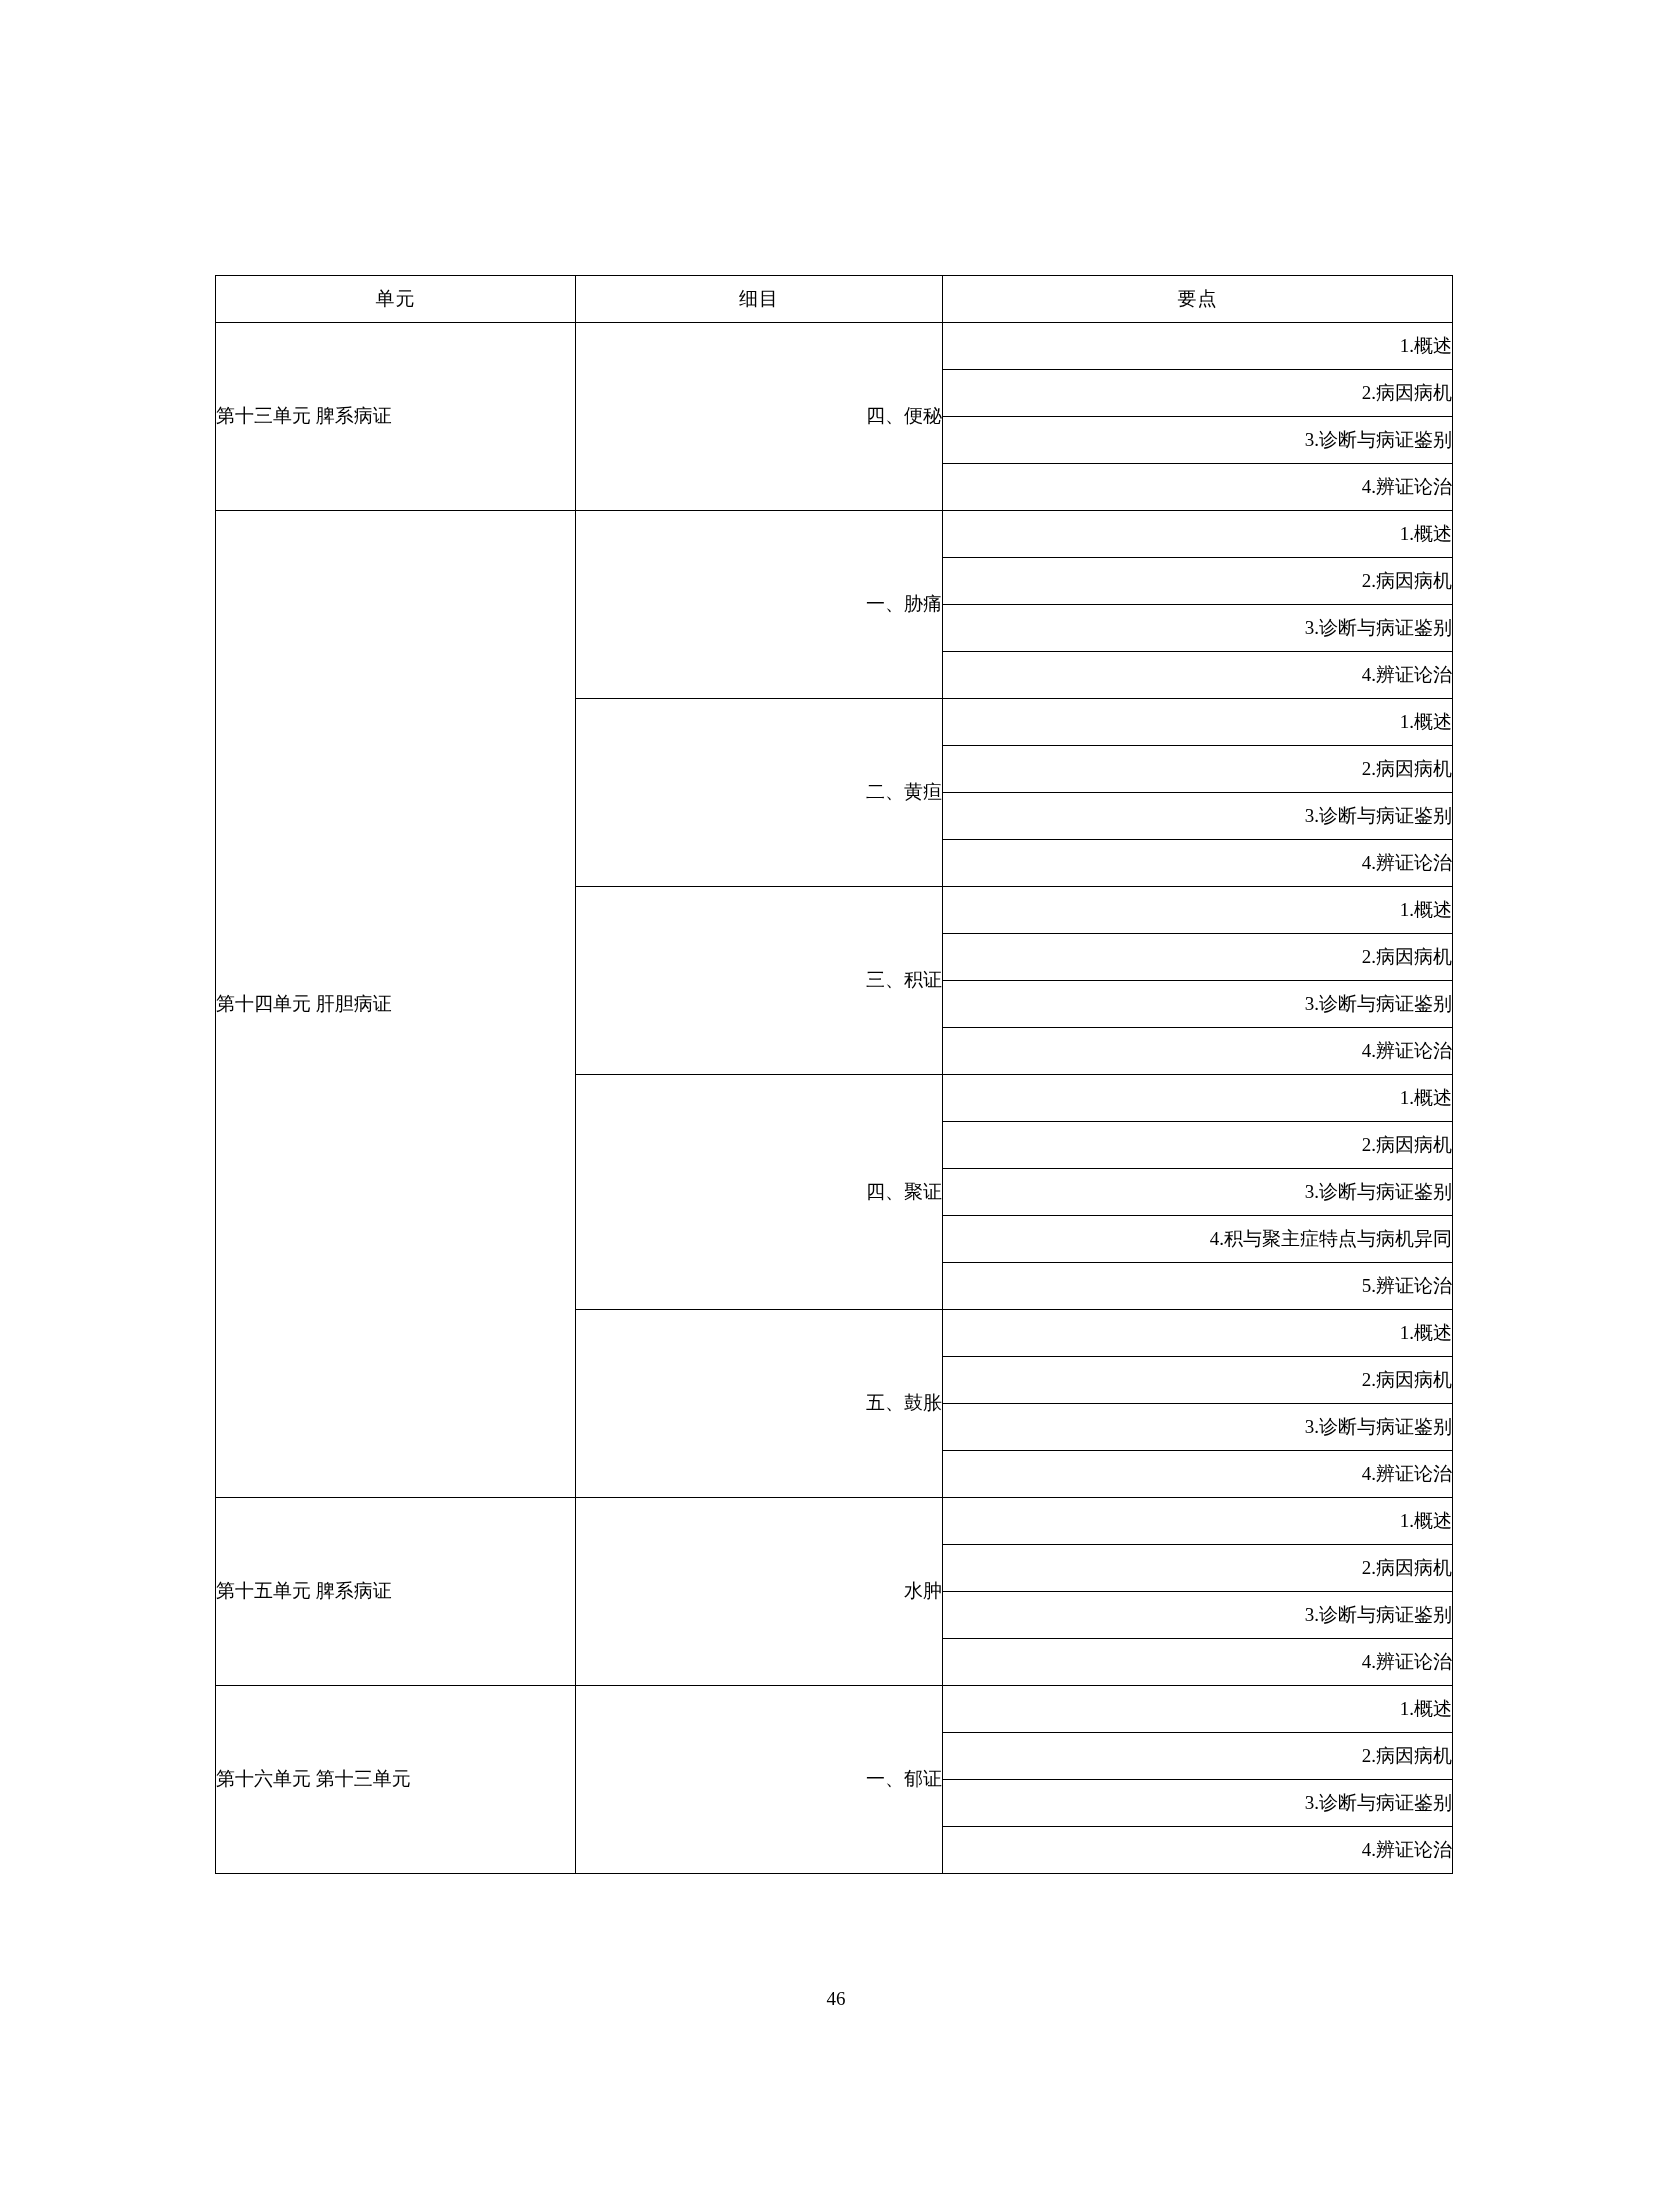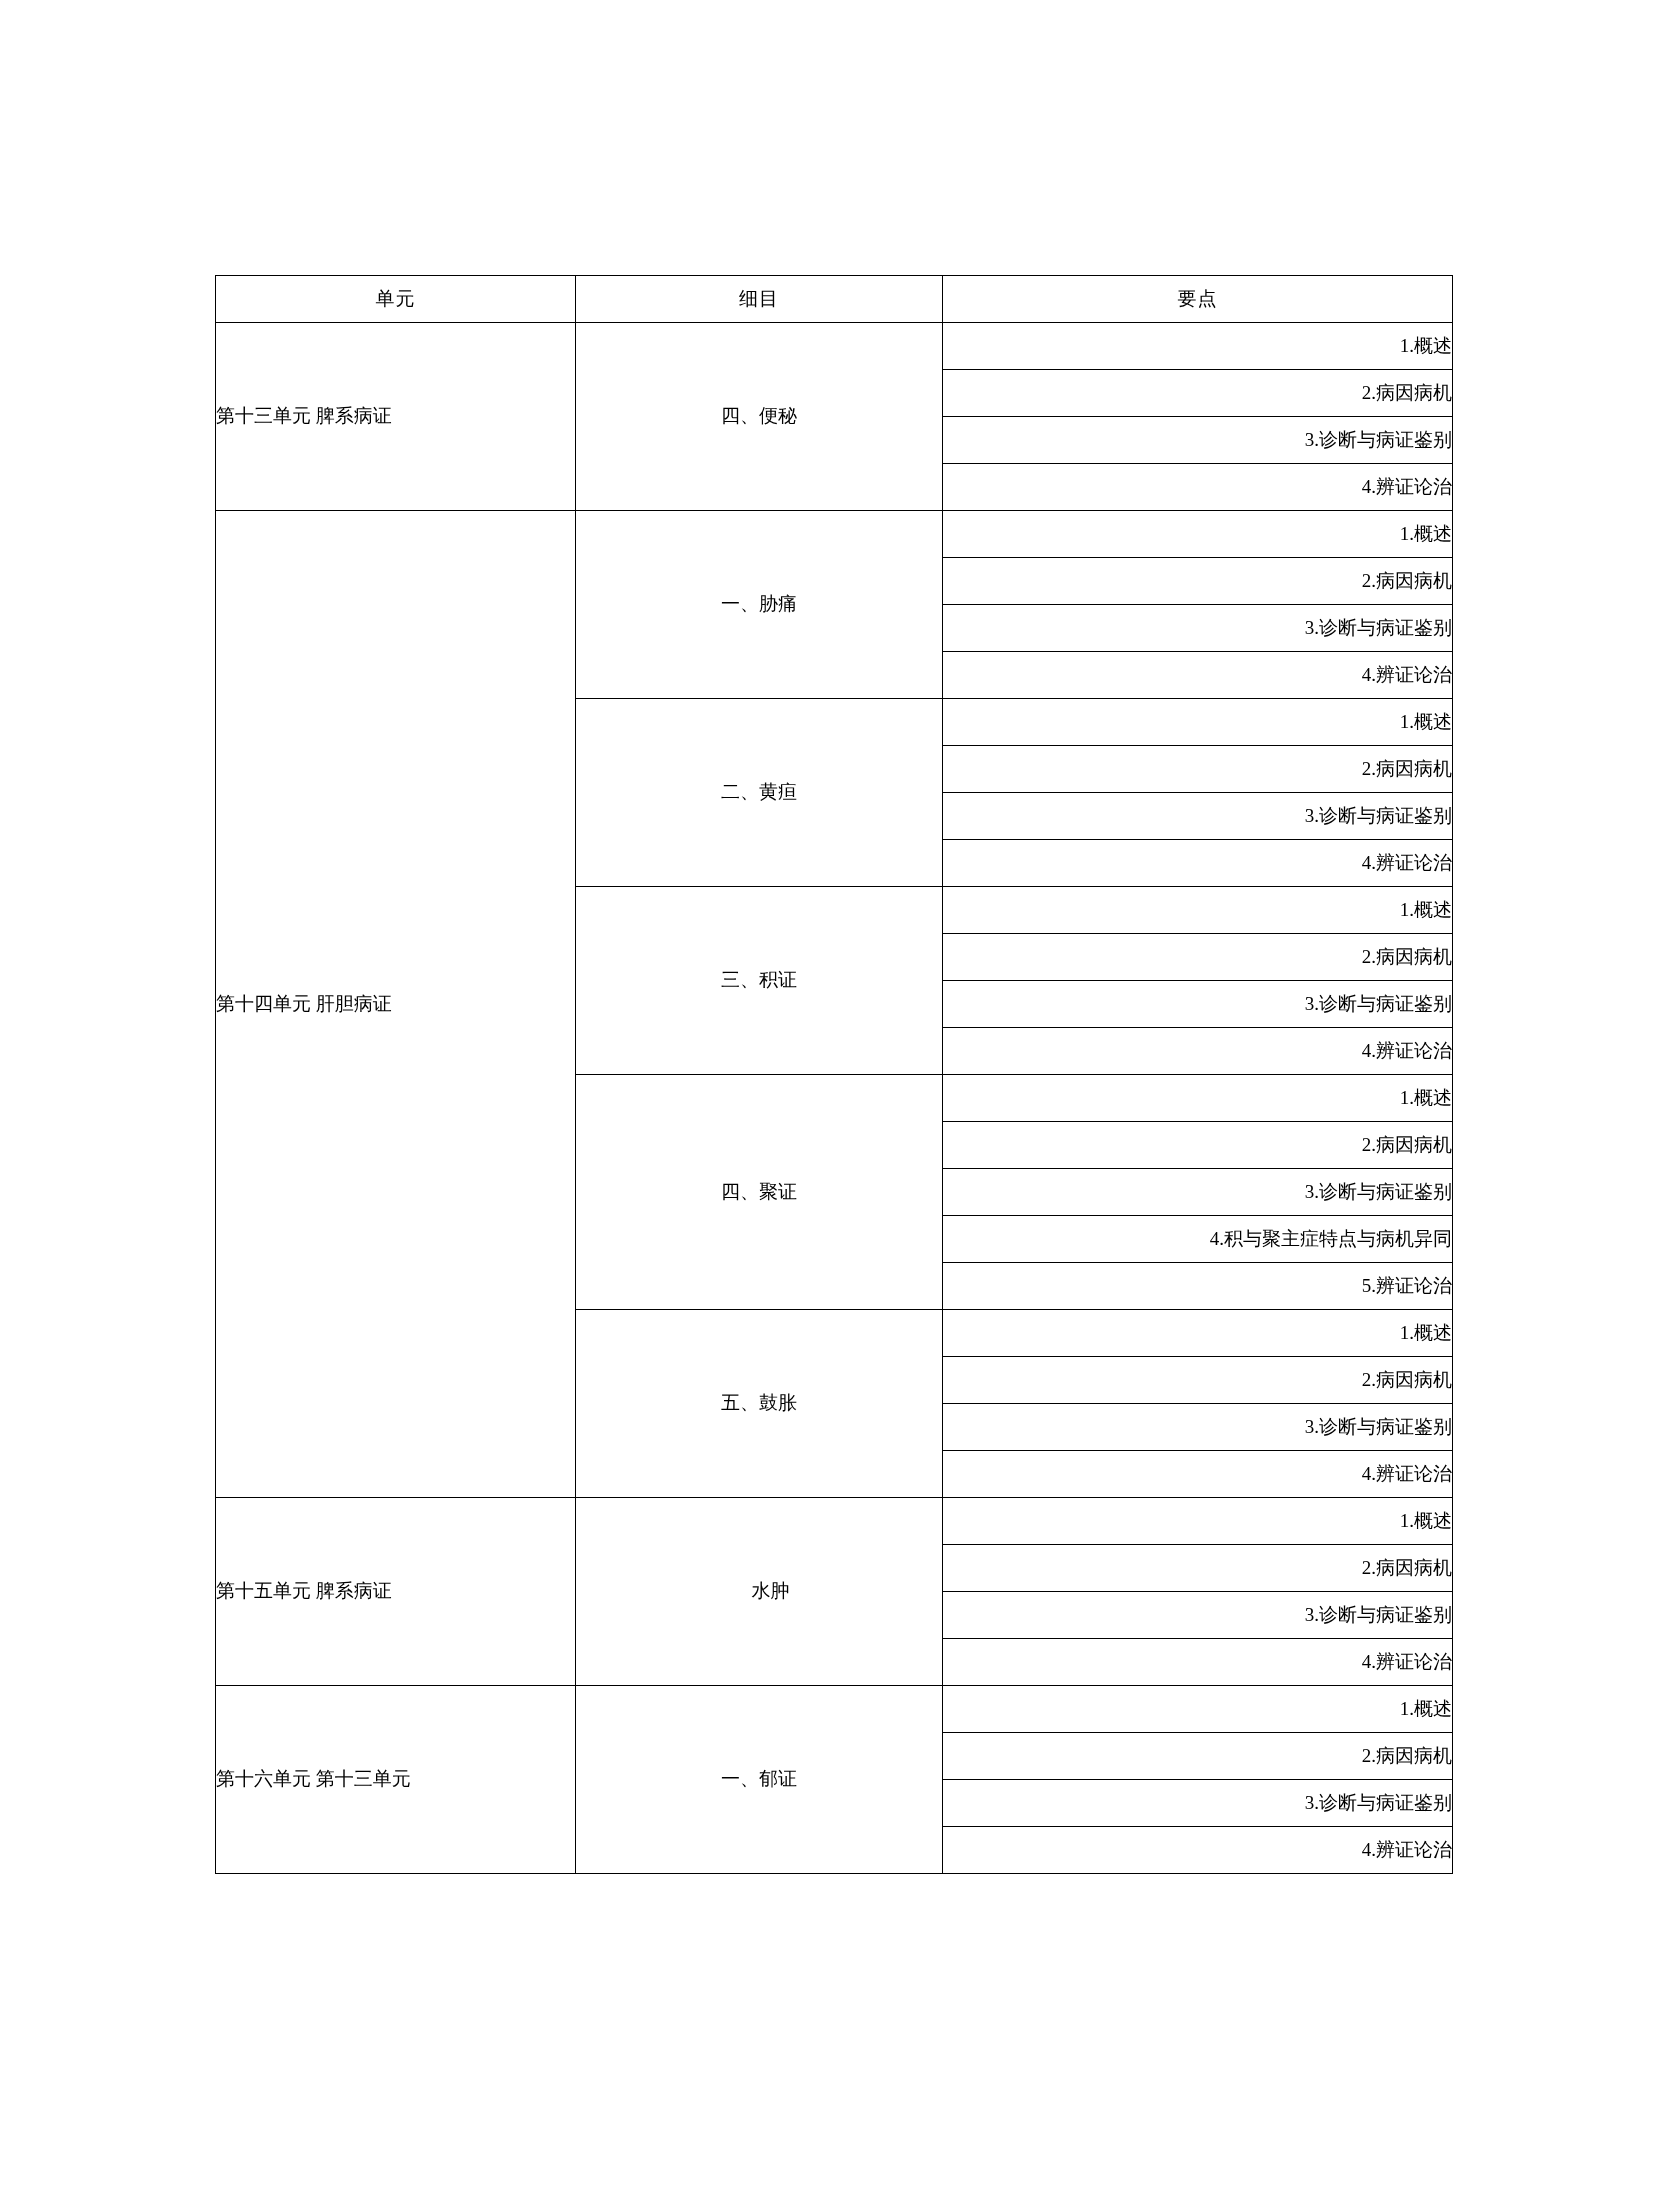--- a/index.html
+++ b/index.html
@@ -52,21 +52,21 @@
     letter-spacing: 1px;
   }
   .unit-cell {
     padding-left: 19px;
     text-align: left;
     font-size: 19px;
     margin-top: 40px;
   }
   .detail-cell {
     padding-left: 55px;
-    text-align: center;
+    text-align: right;
     font-size: 19px;
   }
   .detail-cell.noindent {
     padding-left: 23px;
   }
   .point-cell {
     padding-left: 13.4px;
     text-align: right;
     height: 46px;
     font-size: 19px;
@@ -205,14 +205,15 @@
           </tr>
           <tr>
             <td class="point-cell">3.诊断与病证鉴别</td>
           </tr>
           <tr>
             <td class="point-cell">4.辨证论治</td>
           </tr>
         </tbody>
     </table>
   </div>
+  <div class="page-number">46</div>
 </div>
 
 
 </body></html>

